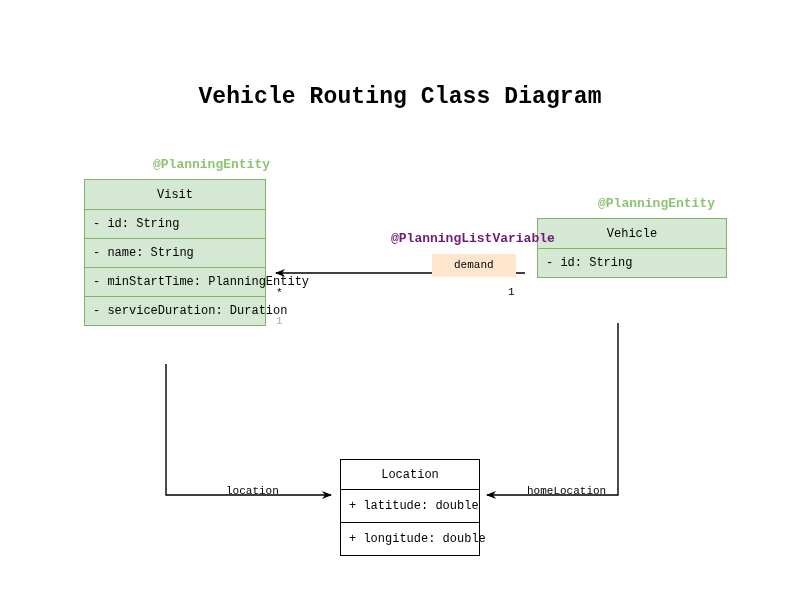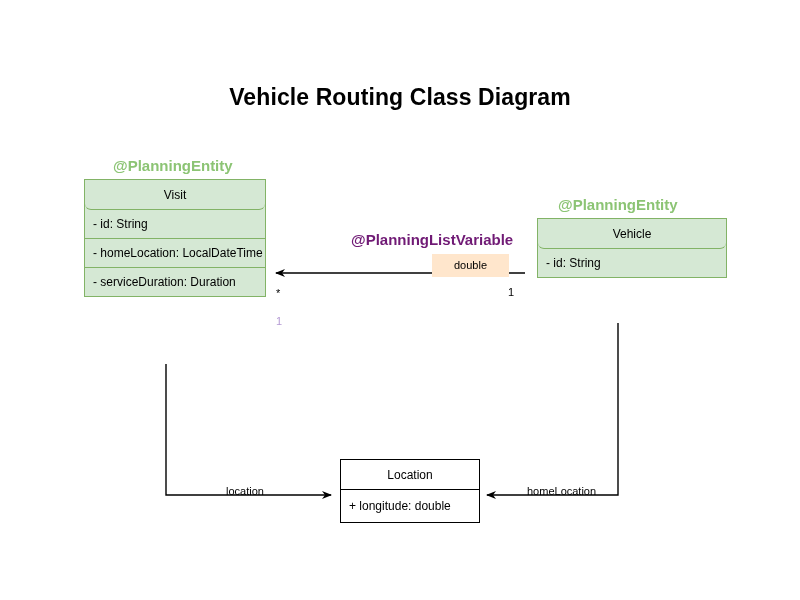--- a/index.html
+++ b/index.html
@@ -15,20 +15,21 @@
     overflow: hidden;
     font-family: "Liberation Sans", sans-serif;
     color: #000000;
   }
 
   #canvas {
     position: absolute;
     inset: 0;
     width: 800px;
     height: 572px;
+    font-family: Liberation Mono, monospace;
   }
 
   
   .diagram-title {
     position: absolute;
     left: 0;
     top: 84px;
     width: 800px;
     text-align: center;
     font-size: 23px;
@@ -62,44 +63,44 @@
     box-sizing: border-box;
     text-align: center;
     font-size: 12px;
     line-height: 1;
     padding: 9px 4px 8px 4px;
     color: #000000;
     border-bottom: 1px solid #000000;
   }
   .umlclass.entity .class-title {
     border-bottom: 1px solid #82b366;
-    border-radius: 6px;
   }
   .umlclass .attr {
     box-sizing: border-box;
     font-size: 12px;
     line-height: 1;
     padding: 8px 4px 8px 8px;
     color: #000000;
     border-bottom: 1px solid #000000;
     white-space: nowrap;
   }
   .umlclass.entity .attr {
     border-bottom: 1px solid #82b366;
   }
   .umlclass .attr:last-child {
     border-bottom: none;
   }
 
   
   .stereotype {
     position: absolute;
-    font-size: 15px;
+    font-size: 13px;
     font-weight: bold;
     white-space: nowrap;
+    margin-left: 40px;
   }
   .stereotype.green { color: #8cc474; }
   .stereotype.orange { color: #701a75; }
 
   
   .edge-label {
     position: absolute;
     font-size: 11px;
     line-height: 1;
     color: #000000;
@@ -144,39 +145,41 @@
     <g>
       <path d="M 618 323 L 618 495 L 487 495" stroke="#000000" stroke-width="1.4" fill="none" marker-end="url(#arrowOpen)"></path>
     </g>
   </svg>
 
   <div class="stereotype green" style="left:113px; top:157px;">@PlanningEntity</div>
 
   <div class="umlclass entity" style="left:84px; top:179px; width:182px;">
     <div class="class-title">Visit</div>
     <div class="attr">- id: String</div>
-    <div class="attr">- homeLocation: LocalDateTime</div>
+    <div class="attr">- name: String</div>
+    <div class="attr">- minStartTime: PlanningEntity</div>
     <div class="attr">- serviceDuration: Duration</div>
   </div>
 
   <div class="stereotype green" style="left:558px; top:196px;">@PlanningEntity</div>
 
   <div class="umlclass entity" style="left:525px; top:218px; width:190px;margin-left:12px;">
     <div class="class-title">Vehicle</div>
     <div class="attr">- id: String</div>
   </div>
 
   <div class="umlclass" style="left:340px; top:459px; width:140px;">
     <div class="class-title">Location</div>
+    <div class="attr" style="padding-top:10px;padding-bottom:10px;">+ latitude: double</div>
     <div class="attr" style="padding-top:10px;padding-bottom:10px;">+ longitude: double</div>
   </div>
 
   <div class="stereotype orange" style="left:351px; top:231px;">@PlanningListVariable</div>
 
-  <div class="edge-label boxed" style="left:432px; top:254px;">double</div>
+  <div class="edge-label boxed" style="left:432px; top:254px;">demand</div>
 
   <div class="multiplicity" style="left:276px; top:288px;">*</div>
 
   <div class="multiplicity" style="left:508px; top:287px;">1</div>
 
   <div class="multiplicity purple" style="left:276px; top:316px;">1</div>
 
   <div class="edge-label" style="left:226px; top:486px;">location</div>
 
   <div class="edge-label" style="left:519px; top:486px;margin-left:8px;">homeLocation</div>

